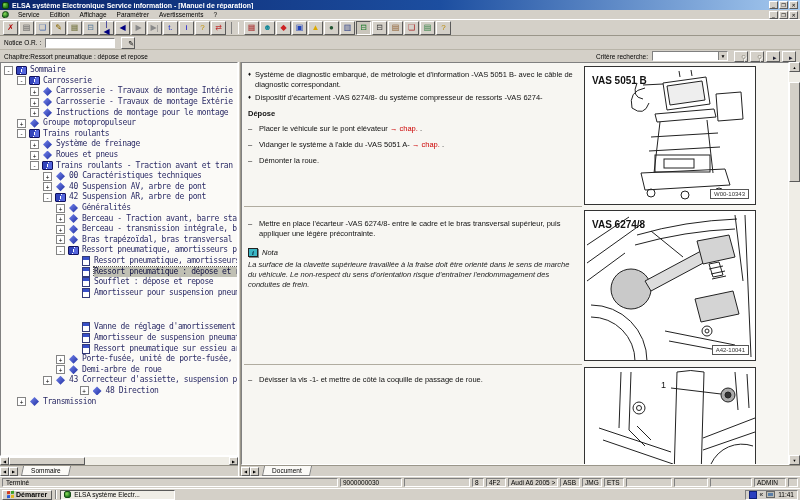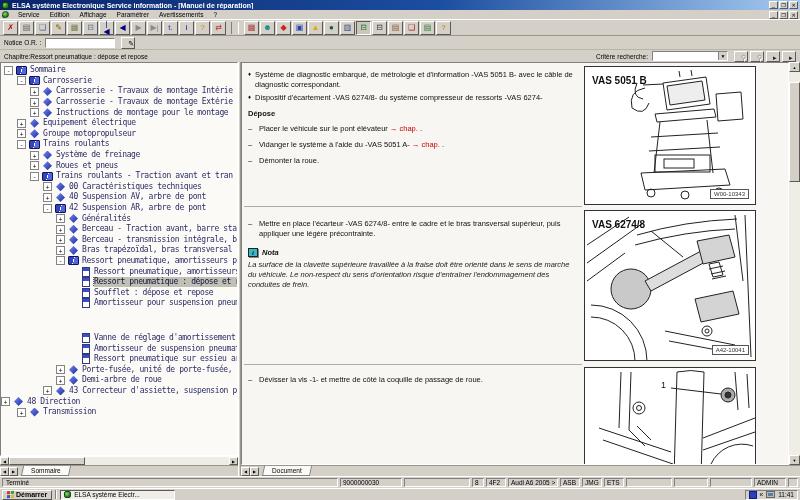--- a/index.html
+++ b/index.html
@@ -102,21 +102,21 @@
   .trow1{top:4px;} .trow2{top:150px;} .trow3{top:306px;}
   .bullet,.step{display:flex;gap:4px;margin:3px 0;line-height:1.3;}
   .bullet .mark{flex:none;font-size:6px;line-height:9px;}
   .step{margin:6px 0;}
   .step .mark{flex:none;width:7px;}
   .doc-link{color:#cc0000;}
   .heading{font-weight:bold;margin:7px 0 3px;}
   .nota{display:flex;align-items:center;gap:4px;margin:9px 0 3px;}
   .nota-ico{width:10px;height:9px;background:#3bb6c4;border:1px solid #222;box-shadow:1px 1px 0 #888;
     color:#05233a;font:italic bold 7px/8px "Liberation Serif",serif;text-align:center;flex:none;}
-  .nota-title{font-weight:bold;font-style:italic;}
+  .nota-title{font-weight:normal;font-style:italic;}
   .note-body{font-style:italic;line-height:1.35;color:#222;}
   .sep{position:absolute;left:2px;width:338px;height:1px;background:#b0aca0;}
   .sep1{top:143px;} .sep2{top:301px;}
 
   .fig{position:absolute;left:342px;width:172px;background:#fff;border:1px solid #333;overflow:hidden;}
   .fig1{top:3px;height:139px;} .fig2{top:147px;height:151px;text-decoration:underline;} .fig3{top:304px;height:114px;}
   .fig svg{position:absolute;left:0;top:0;}
   .fig-label{position:absolute;top:8px;left:7px;font-weight:bold;font-size:10px;color:#111;}
   .fig-caption{position:absolute;right:6px;bottom:5px;border:1px solid #555;background:#fff;
     padding:0 3px;font-size:6px;line-height:8px;color:#333;}
@@ -315,25 +315,20 @@
           <span class="tlabel">Carrosserie - Travaux de montage Extérie</span>
         </div>
         <div class="tree-row" style="padding-left: 29px;">
           <span class="toggle">+</span>
           <span class="ticon diamond"></span>
           <span class="tlabel">Instructions de montage pour le montage</span>
         </div>
         <div class="tree-row" style="padding-left: 16px;">
           <span class="toggle">+</span>
           <span class="ticon diamond"></span>
-          <span class="tlabel">Équipement électrique</span>
-        </div>
-        <div class="tree-row" style="padding-left: 16px;">
-          <span class="toggle">+</span>
-          <span class="ticon diamond"></span>
           <span class="tlabel">Groupe motopropulseur</span>
         </div>
         <div class="tree-row" style="padding-left: 16px;">
           <span class="toggle">-</span>
           <span class="ticon book"></span>
           <span class="tlabel">Trains roulants</span>
         </div>
         <div class="tree-row" style="padding-left: 29px;">
           <span class="toggle">+</span>
           <span class="ticon diamond"></span>
@@ -432,21 +427,21 @@
         <div class="tree-row" style="padding-left: 55px;">
           <span class="toggle">+</span>
           <span class="ticon diamond"></span>
           <span class="tlabel">Demi-arbre de roue</span>
         </div>
         <div class="tree-row" style="padding-left: 42px;">
           <span class="toggle">+</span>
           <span class="ticon diamond"></span>
           <span class="tlabel">43 Correcteur d'assiette, suspension p</span>
         </div>
-        <div class="tree-row" style="">
+        <div class="tree-row" style=" justify-content: center;">
           <span class="toggle">+</span>
           <span class="ticon diamond"></span>
           <span class="tlabel">48 Direction</span>
         </div>
         <div class="tree-row" style="padding-left: 16px;">
           <span class="toggle">+</span>
           <span class="ticon diamond"></span>
           <span class="tlabel">Transmission</span>
         </div>
       </div>

